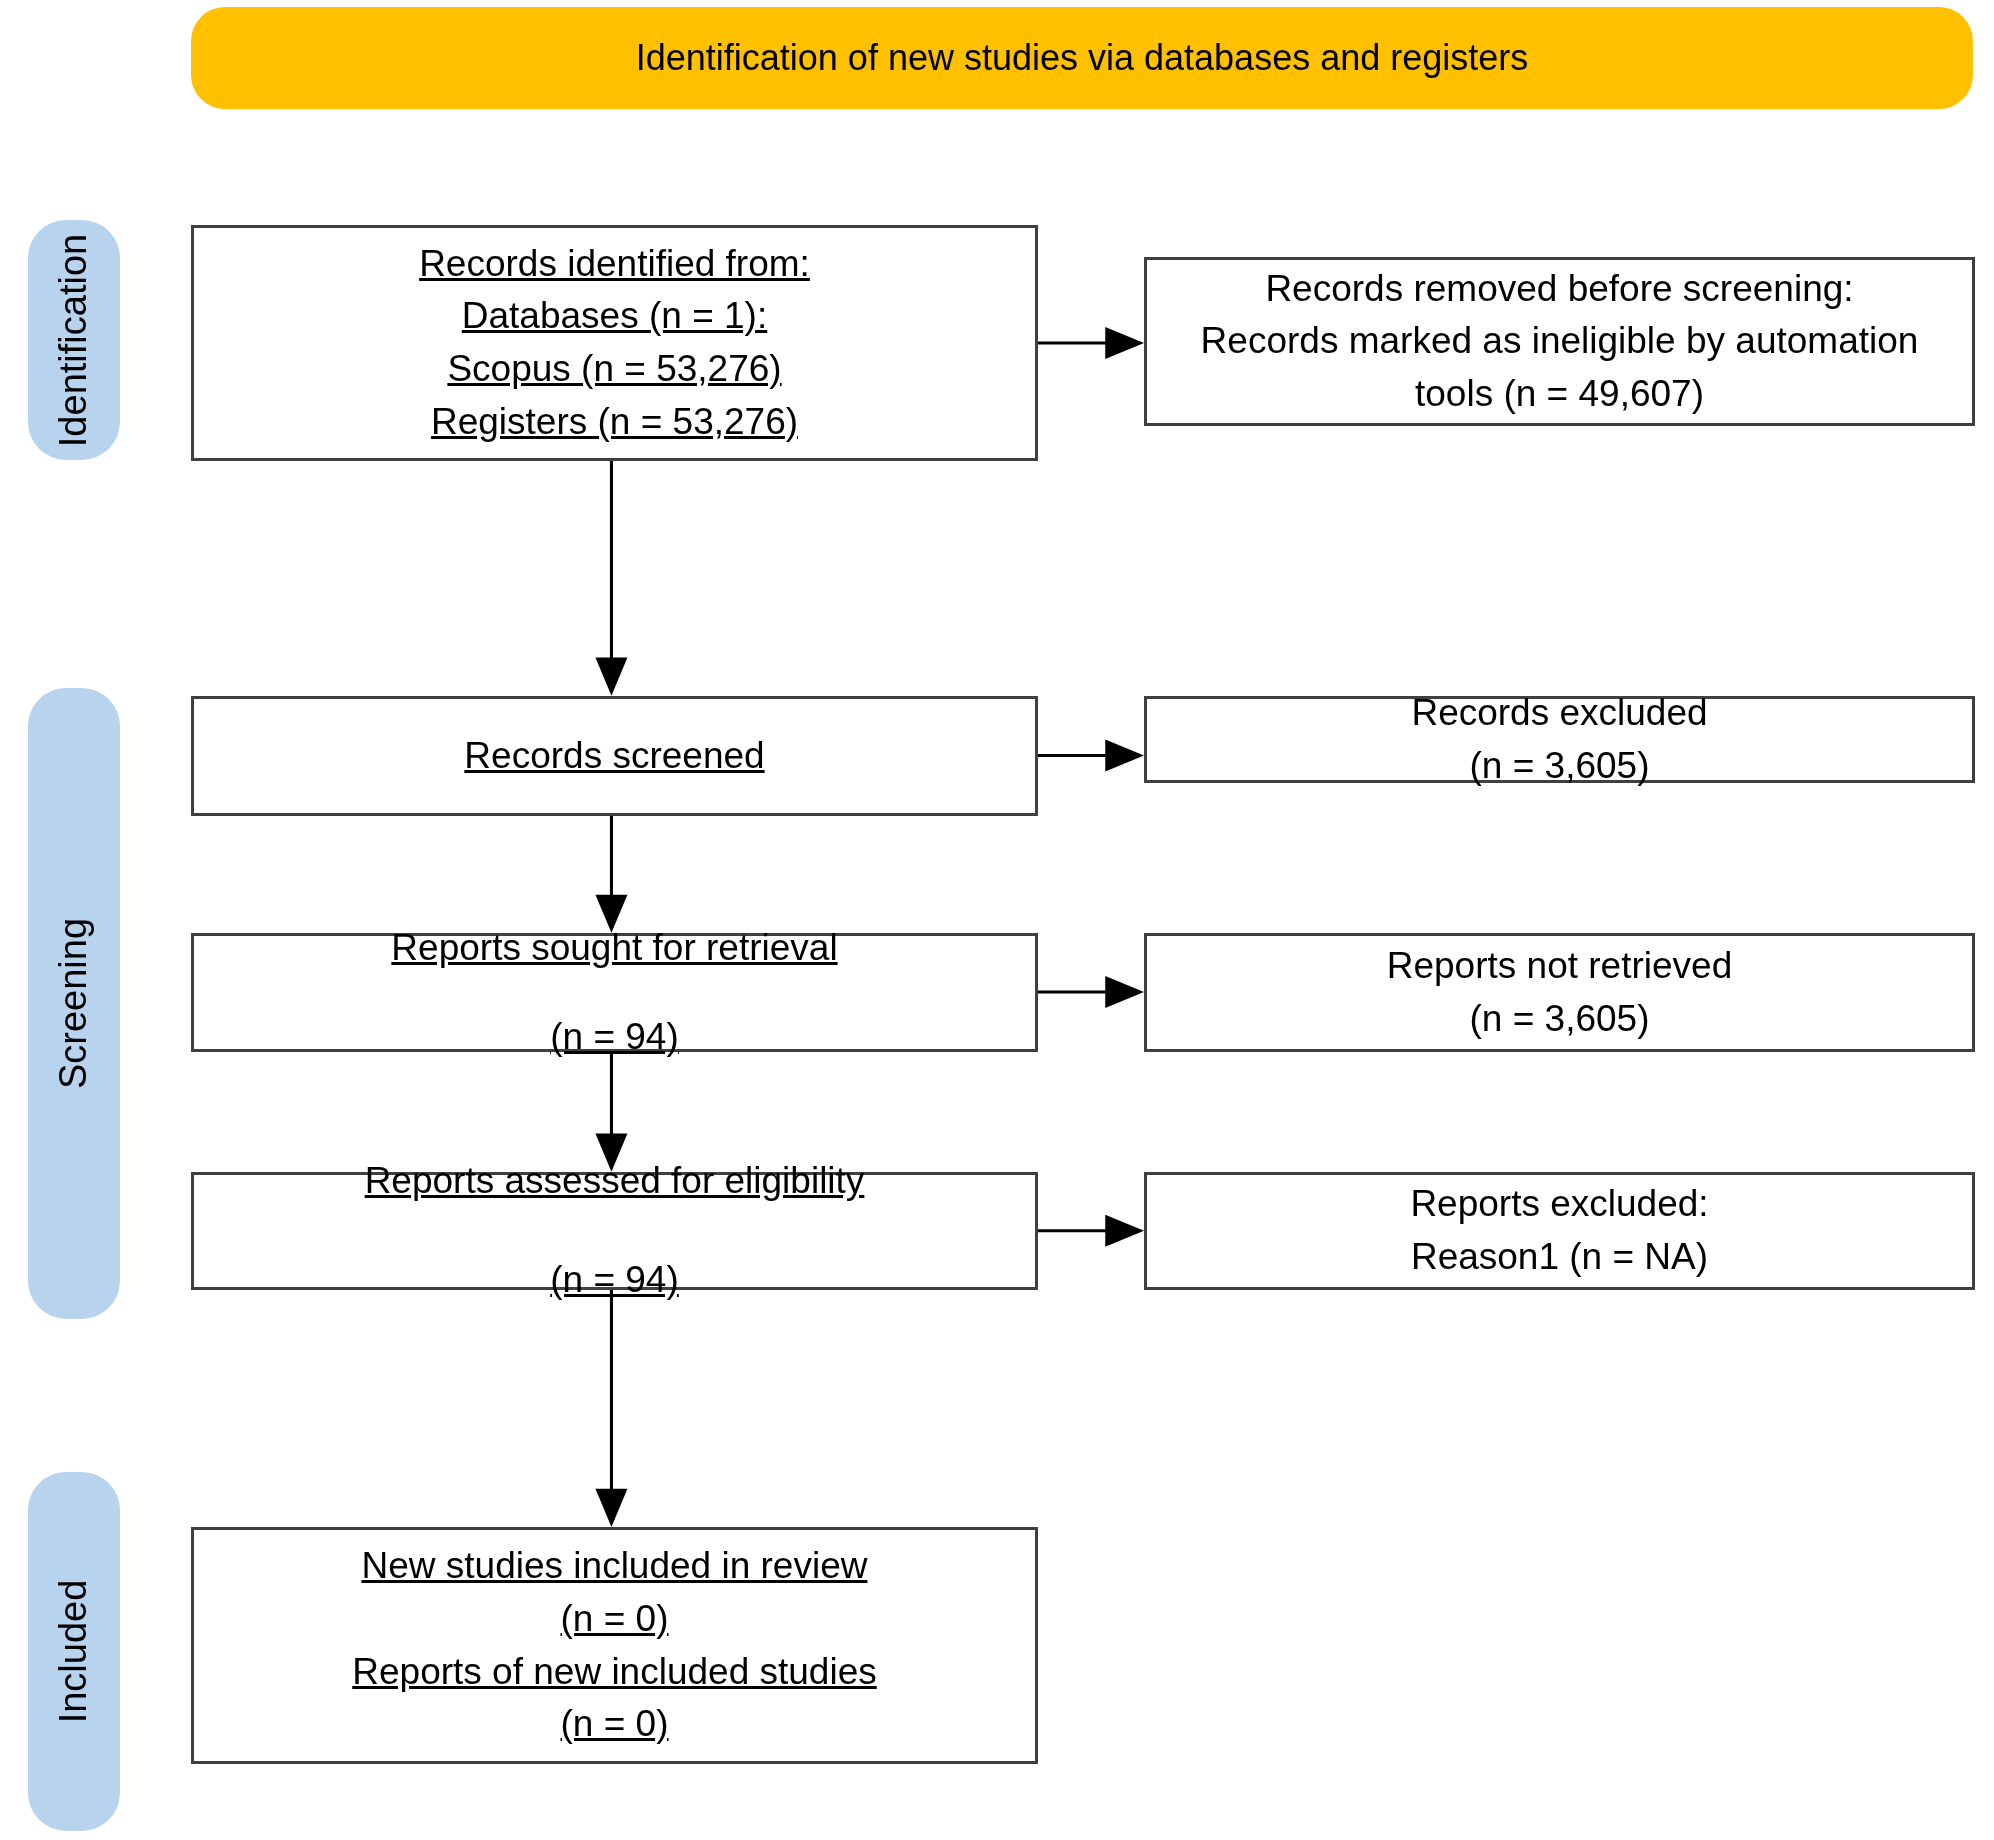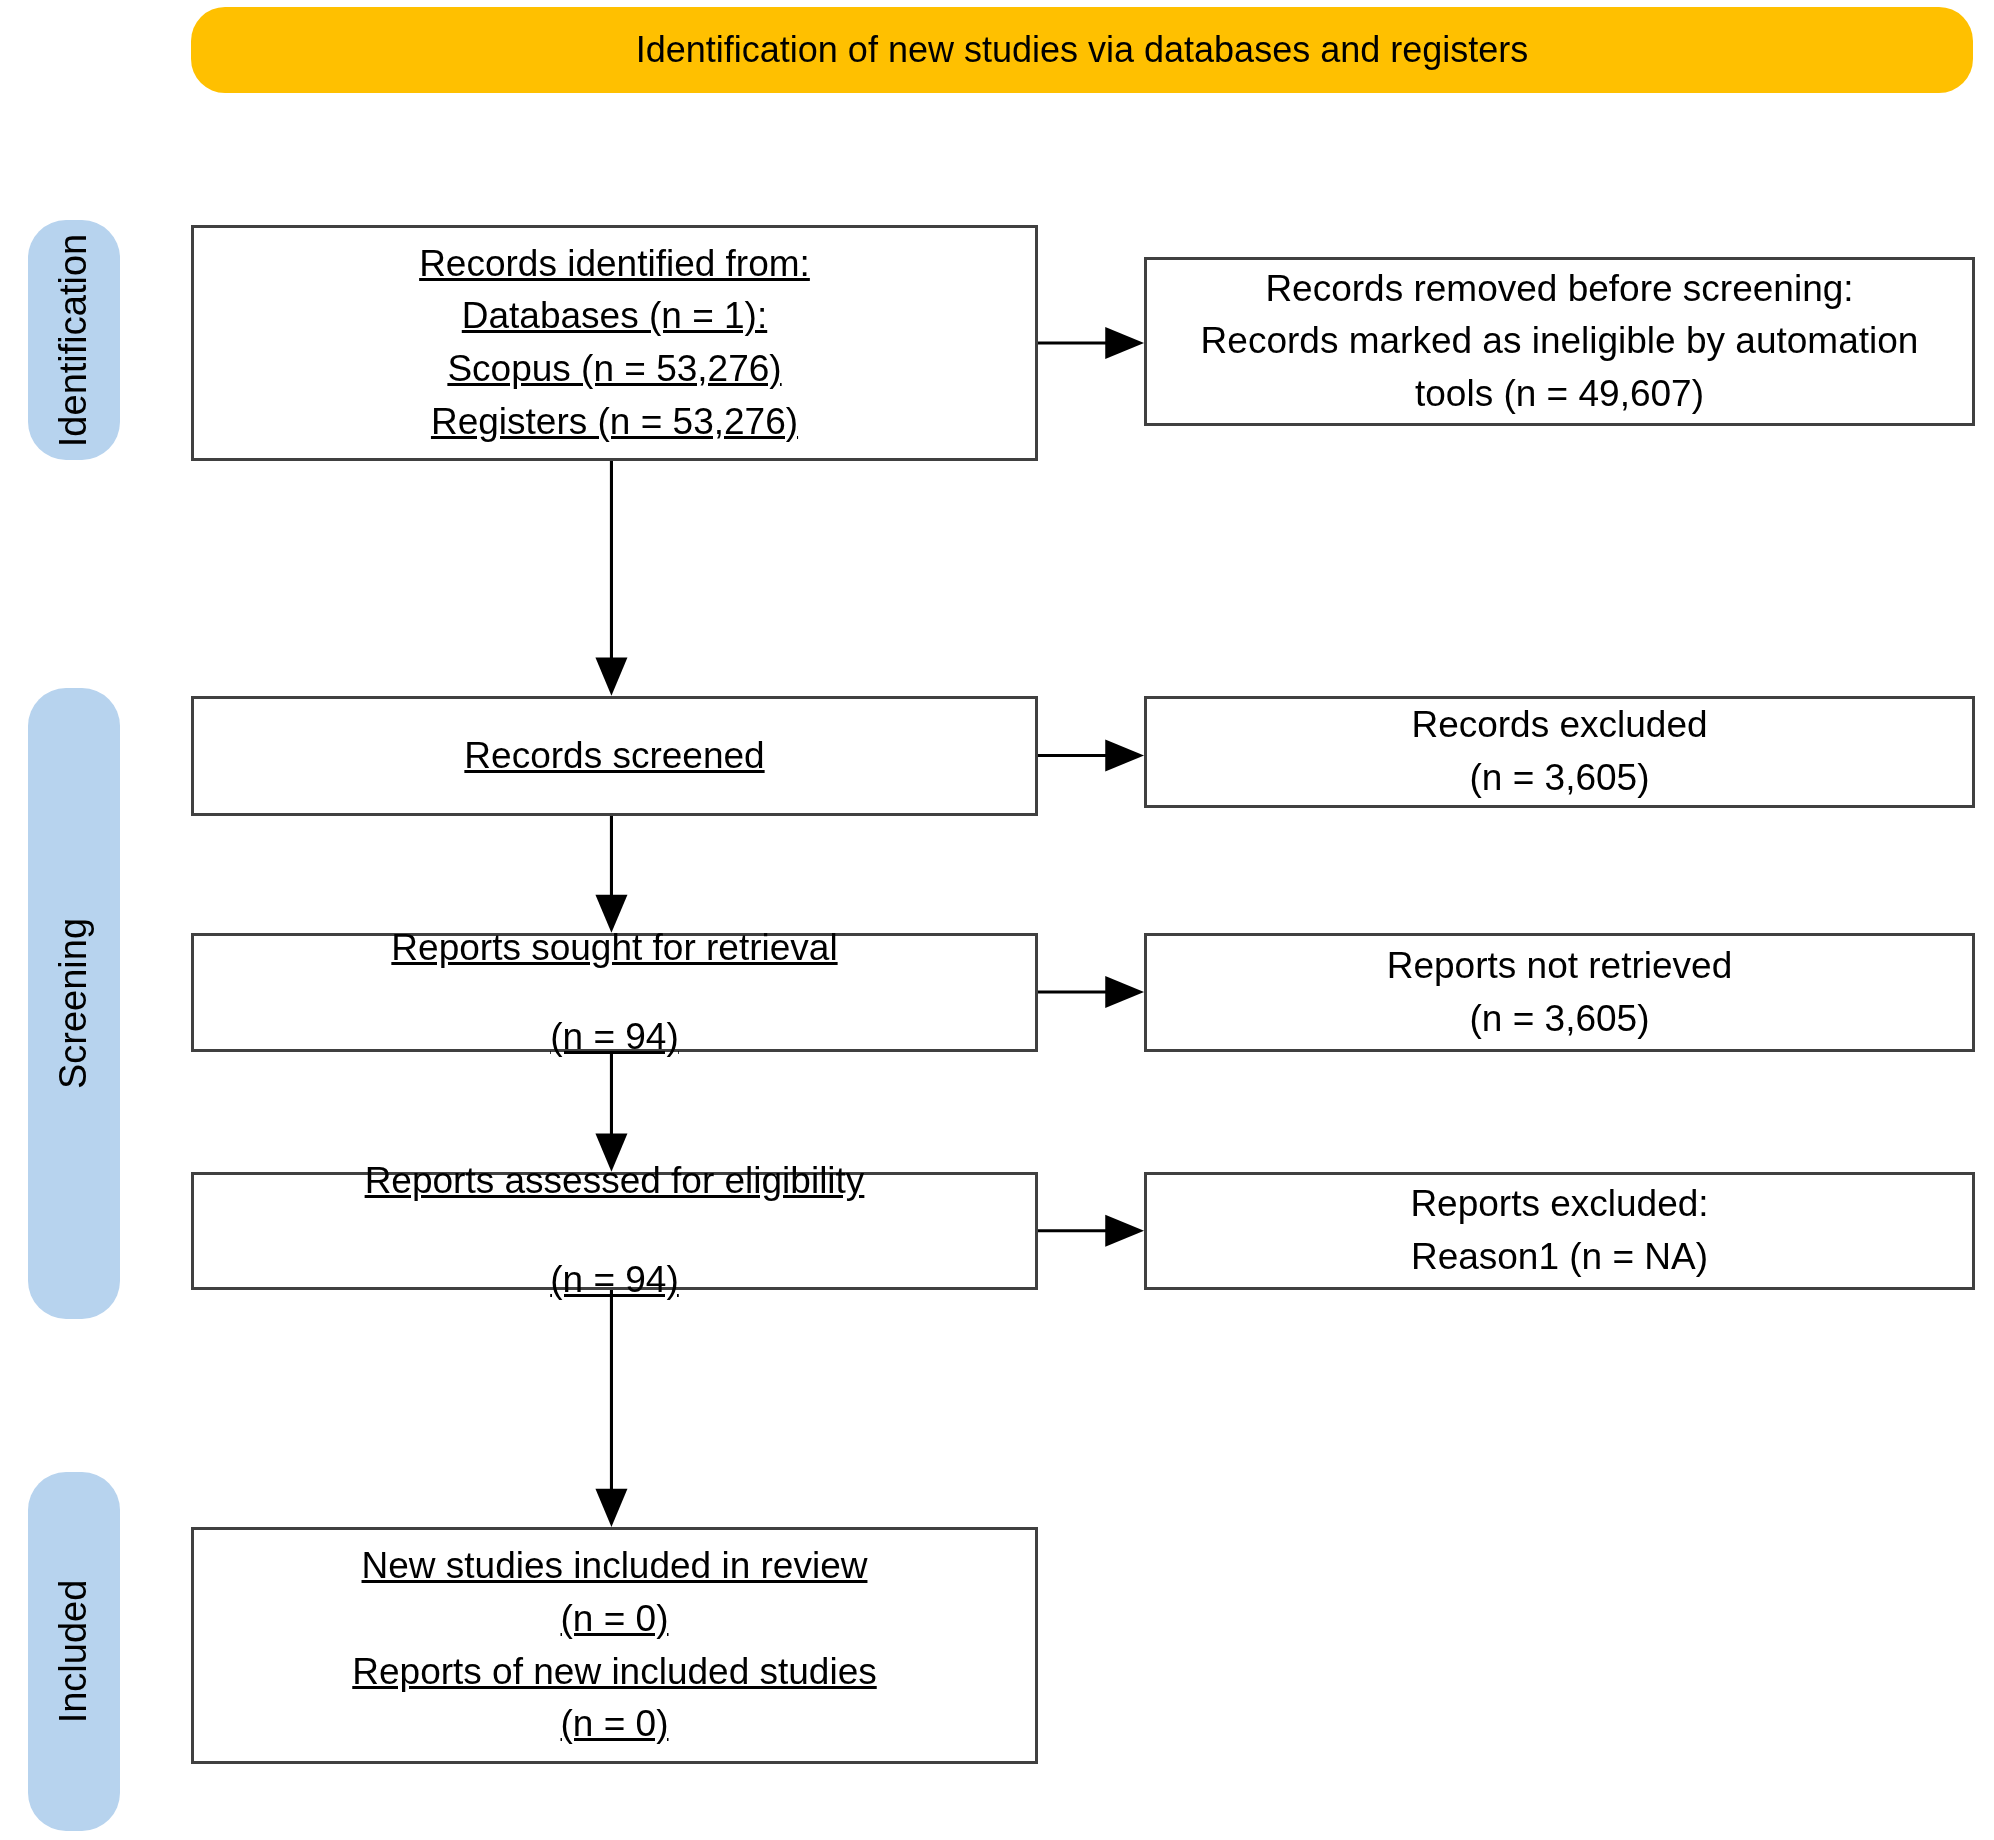--- a/index.html
+++ b/index.html
@@ -12,21 +12,21 @@
     width: 1995px;
     height: 1841px;
     background: #ffffff;
     font-family: "Liberation Sans", sans-serif;
     color: #000000;
     overflow: hidden;
   }
   .banner {
     position: absolute;
     left: 191px; top: 7.4px;
-    width: 1782px; height: 86px;
+    width: 1782px; height: 102px;
     background: #FFC000;
     border-radius: 34px;
     display: flex;
     align-items: center;
     justify-content: center;
     font-size: 36px;
   }
   .side-label {
     position: absolute;
     left: 28px;
@@ -55,21 +55,21 @@
     justify-content: center;
     text-align: center;
     font-size: 37px;
     line-height: 1.42;
   }
   .col-left  { left: 191px;  width: 847px; text-decoration: underline; }
   .col-right { left: 1144px; width: 831px; }
   .b-identified   { top: 225px;  height: 236px; }
   .b-removed      { top: 257px;  height: 169px; }
   .b-screened     { top: 696px; height: 120px; }
-  .b-rexcluded    { top: 696px; height: 112px; }
+  .b-rexcluded    { top: 696px; height: 87px; }
   .b-sought       { top: 933px; height: 119px; gap: 36px; }
   .b-notretrieved { top: 933px; height: 119px; }
   .b-assessed     { top: 1172px; height: 118px; gap: 46px; }
   .b-pexcluded    { top: 1172px; height: 118px; }
   .b-included     { top: 1527px; height: 237px; }
   .arrows {
     position: absolute;
     left: 0; top: 0;
     width: 1995px; height: 1841px;
     pointer-events: none;

